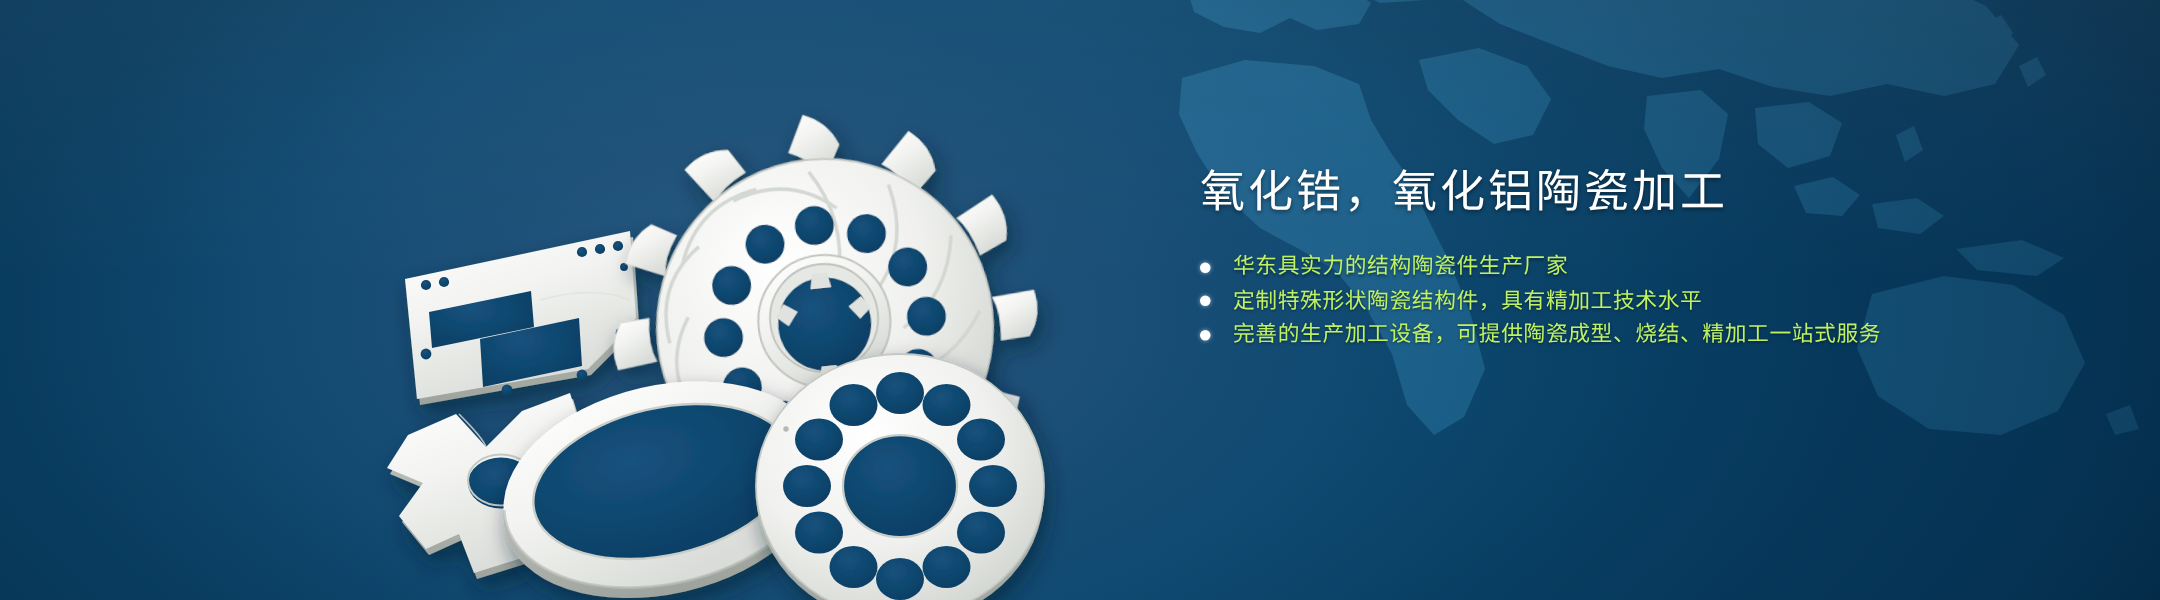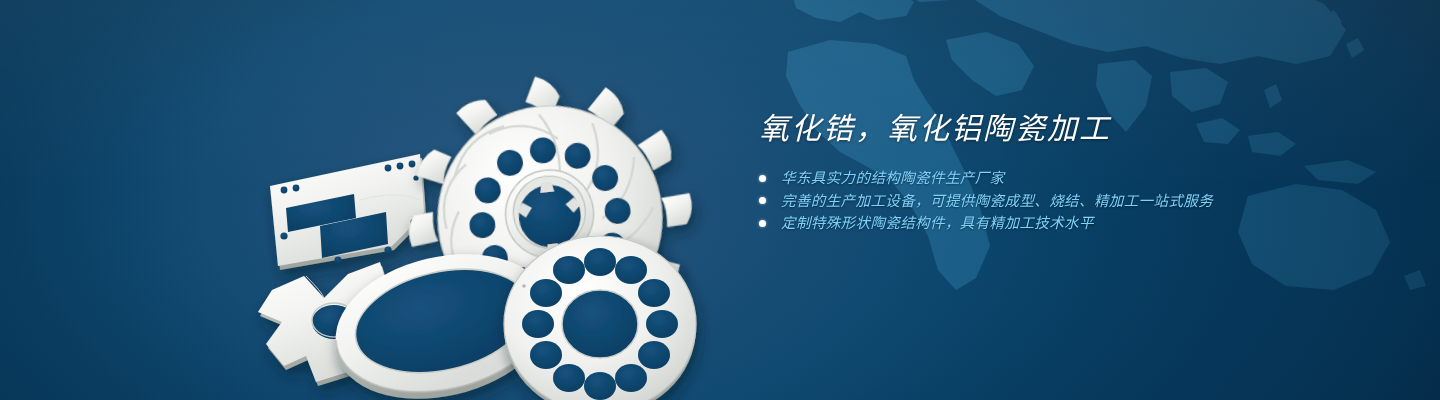--- a/index.html
+++ b/index.html
@@ -52,43 +52,42 @@
     height: 330px;
     opacity: 0.30;
     mix-blend-mode: screen;
   }
   .worldmap svg { display: block; width: 100%; height: 100%; }
   .worldmap path { fill: #2f6f9c; }
 
   
   .text-block {
     position: absolute;
-    left: 759px;
+    left: 800px;
     top: 110px;
     width: 620px;
-    font-style: italic;
   }
   .title {
     color: #ffffff;
     font-size: 30px;
     line-height: 38px;
     letter-spacing: 2px;
     font-weight: 400;
     white-space: nowrap;
     text-shadow: 0 1px 3px rgba(0,0,0,0.45);
   }
   .bullets {
     margin: 19px 0 0 0;
     padding: 0;
     list-style: none;
   }
   .bullet {
     position: relative;
     padding-left: 22px;
-    color: #7dd3fc;
+    color: #bef264;
     font-size: 14.5px;
     line-height: 22.5px;
     letter-spacing: 0.4px;
     white-space: nowrap;
     text-shadow: 0 1px 2px rgba(0,0,0,0.45);
   }
   .bullet .dot {
     position: absolute;
     left: 0;
     top: 7.5px;
@@ -312,22 +311,22 @@
 
   <div class="text-block">
     <div class="title">氧化锆，氧化铝陶瓷加工</div>
     <ul class="bullets">
       <li class="bullet">
         <span class="dot"></span>
         <span>华东具实力的结构陶瓷件生产厂家</span>
       </li>
       <li class="bullet">
         <span class="dot"></span>
-        <span>完善的生产加工设备，可提供陶瓷成型、烧结、精加工一站式服务</span>
+        <span>定制特殊形状陶瓷结构件，具有精加工技术水平</span>
       </li>
       <li class="bullet">
         <span class="dot"></span>
-        <span>定制特殊形状陶瓷结构件，具有精加工技术水平</span>
+        <span>完善的生产加工设备，可提供陶瓷成型、烧结、精加工一站式服务</span>
       </li>
     </ul>
   </div>
 
 </div>
 
 </body></html>

